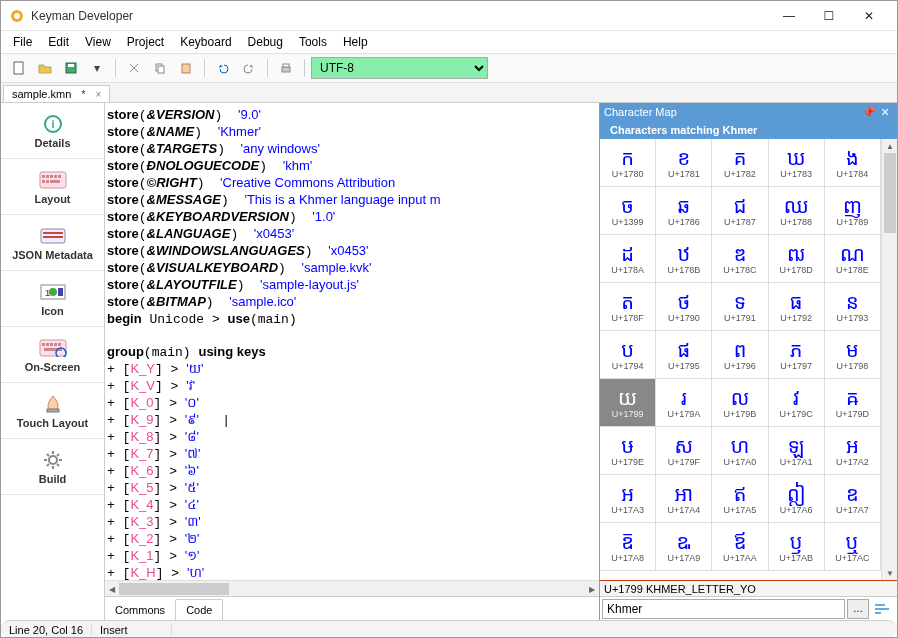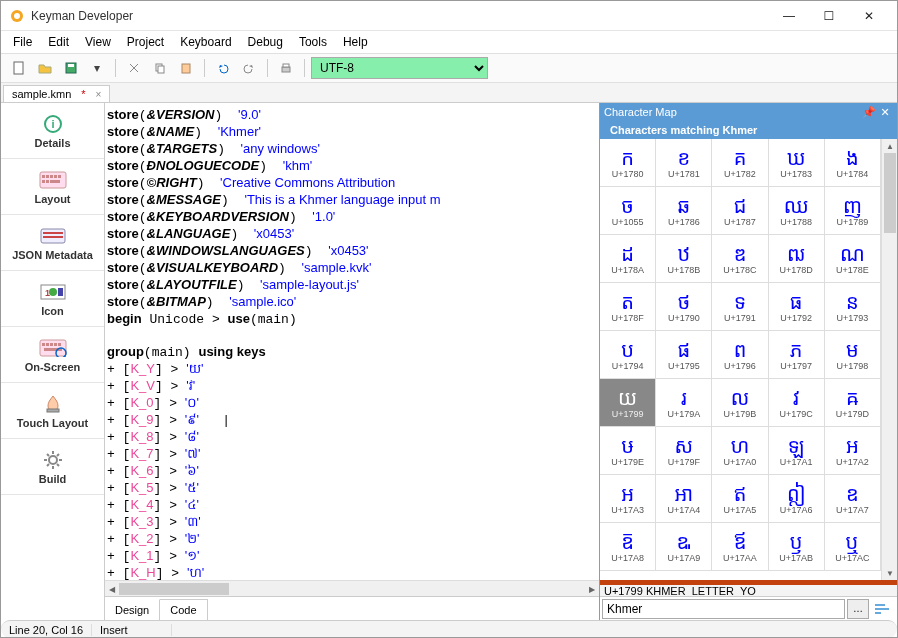--- a/index.html
+++ b/index.html
@@ -63,21 +63,21 @@
 .charcell { border-right: 1px solid #ddd; border-bottom: 1px solid #ddd; display: flex; flex-direction: column; align-items: center; justify-content: center; cursor: default; }
 .charcell .glyph { color: #0000ff; font-size: 20px; font-family: "Khmer UI","Noto Sans Khmer","Leelawadee UI",serif; line-height: 22px; }
 .charcell .code { font-size: 9px; color: #555; }
 .charcell.selected { background: #888; }
 .charcell.selected .glyph { color: #fff; }
 .charcell.selected .code { color: #eee; }
 .vscroll { width: 16px; background: #f0f0f0; border-left: 1px solid #ddd; position: relative; }
 .vscroll .thumb { position: absolute; top: 14px; left: 2px; width: 12px; height: 80px; background: #ccc; }
 .vscroll .arrow { position: absolute; left: 0; width: 16px; height: 14px; display: flex; align-items: center; justify-content: center; color: #666; font-size: 8px; }
 
-.charinfo { height: 16px; border-top: 5px solid #c2410c; font-size: 11px; padding: 0 4px; display: flex; align-items: center; background: #f4f4f4; }
+.charinfo { height: 16px; border-top: 1px solid #c2410c; font-size: 11px; padding: 0 4px; display: flex; align-items: center; background: #f4f4f4; }
 .charsearch { height: 24px; border-top: 1px solid #ccc; display: flex; align-items: center; padding: 2px; gap: 2px; }
 .charsearch input { flex: 1; height: 20px; border: 1px solid #aaa; padding: 0 4px; font-size: 12px; }
 .charsearch .dots { width: 22px; height: 20px; border: 1px solid #aaa; background: #eee; display: flex; align-items: center; justify-content: center; font-size: 10px; }
 .charsearch .sliders { width: 24px; height: 20px; display: flex; align-items: center; justify-content: center; }
 
 
 .statusbar { height: 18px; border-top: 1px solid #ccc; display: flex; align-items: center; font-size: 11px; background: #f4f4f4; border-radius: 9px; }
 .statusbar .cell { padding: 0 8px; border-right: 1px solid #ddd; min-width: 80px; }
 </style>
 </head>
@@ -292,21 +292,21 @@
 + [<span class="vk">K_2</span>] &gt; <span class="str">'២'</span>
 + [<span class="vk">K_1</span>] &gt; <span class="str">'១'</span>
 + [<span class="vk">K_H</span>] &gt; <span class="str">'ហ'</span>
 </div>
     <div class="editor-hscroll">
       <div class="arrow" style="left:0">◀</div>
       <div class="thumb"></div>
       <div class="arrow" style="right:0">▶</div>
     </div>
     <div class="bottomtabs">
-      <div class="btab">Design</div>
+      <div class="btab">Commons</div>
       <div class="btab active">Code</div>
     </div>
   </div>
 
   <div class="charpanel">
     <div class="panehead">
       <span>Character Map</span>
       <span class="spacer"></span>
       <span class="pin">📌</span>
       <span class="xx">✕</span>
@@ -329,21 +329,21 @@
           <div class="charcell">
             <div class="glyph">ឃ</div>
             <div class="code">U+1783</div>
           </div>
           <div class="charcell">
             <div class="glyph">ង</div>
             <div class="code">U+1784</div>
           </div>
           <div class="charcell">
             <div class="glyph">ច</div>
-            <div class="code">U+1055</div>
+            <div class="code">U+1399</div>
           </div>
           <div class="charcell">
             <div class="glyph">ឆ</div>
             <div class="code">U+1786</div>
           </div>
           <div class="charcell">
             <div class="glyph">ជ</div>
             <div class="code">U+1787</div>
           </div>
           <div class="charcell">

